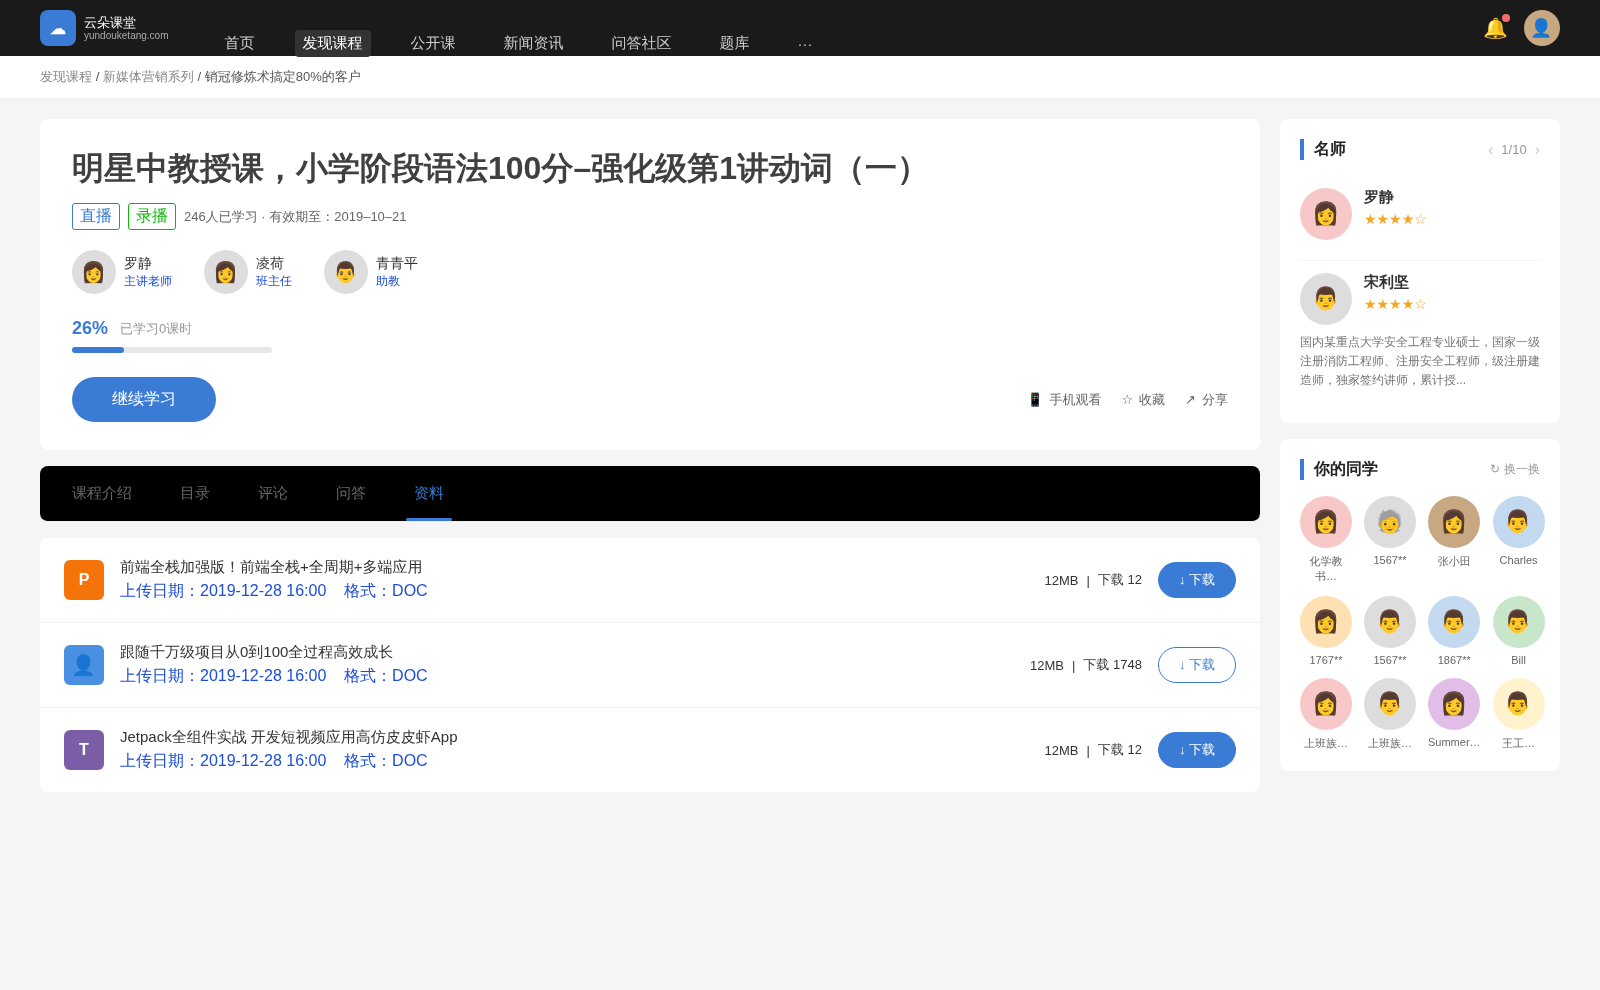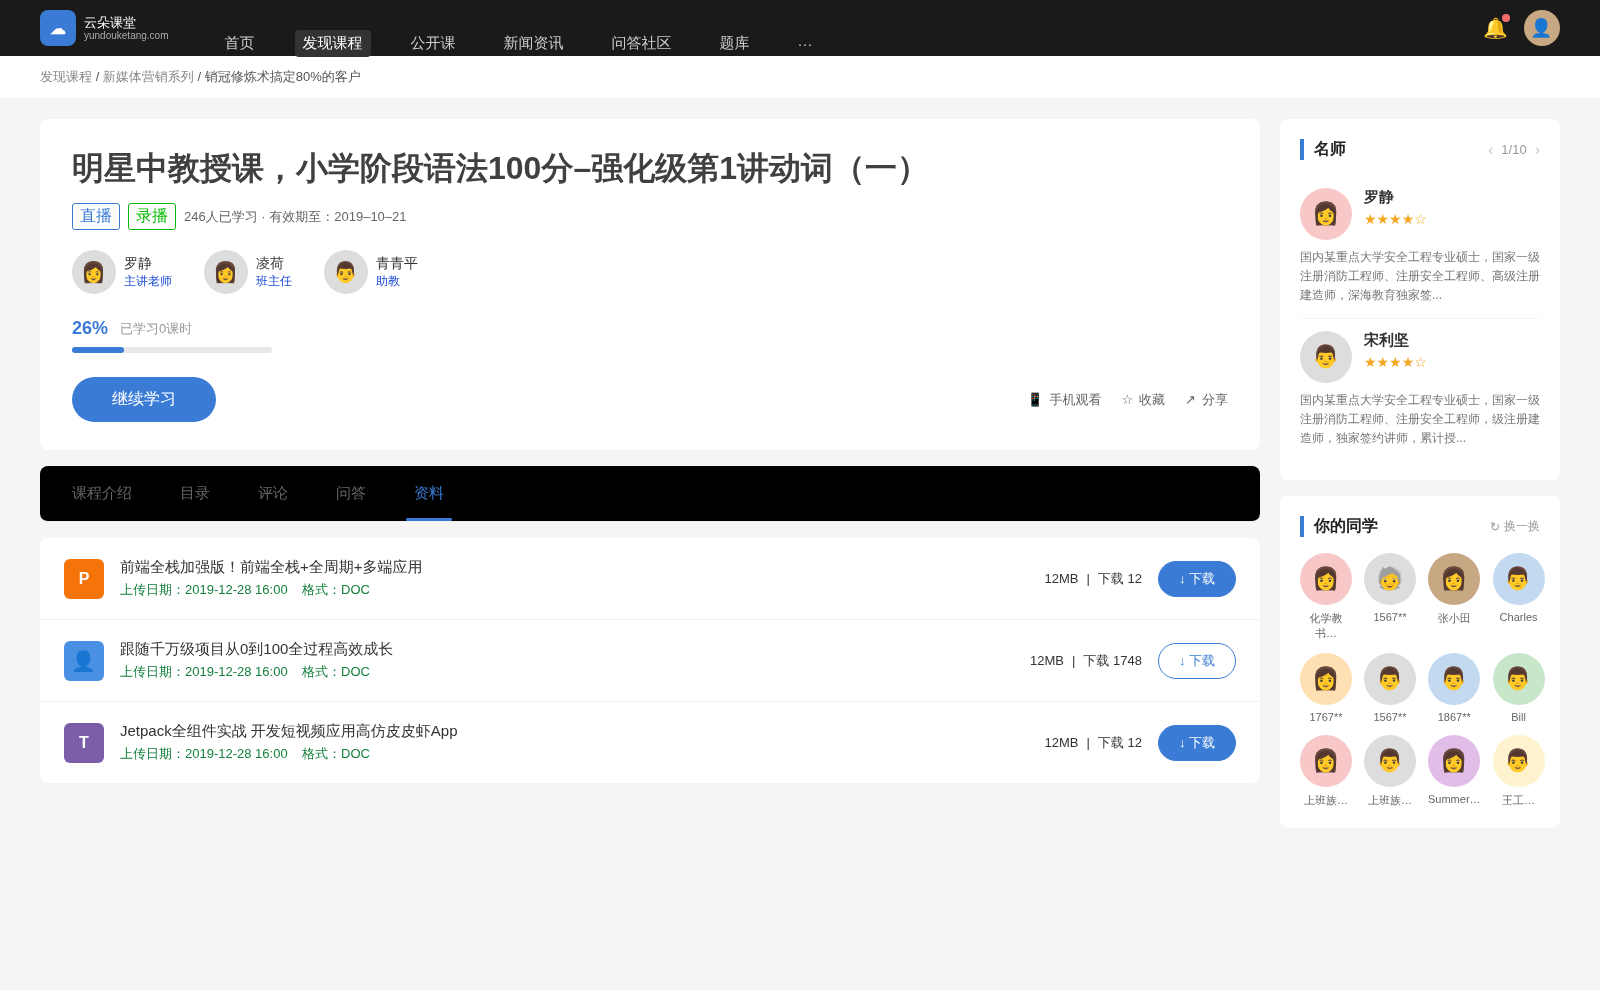--- a/index.html
+++ b/index.html
@@ -64,21 +64,21 @@
     
     .materials-list { background: white; border-radius: 8px; padding: 0; }
     .material-item { display: flex; align-items: center; padding: 20px 24px; border-bottom: 1px solid #f0f0f0; gap: 16px; }
     .material-item:last-child { border-bottom: none; }
     .material-icon { width: 40px; height: 40px; border-radius: 6px; display: flex; align-items: center; justify-content: center; color: white; font-size: 16px; font-weight: bold; flex-shrink: 0; }
     .material-icon.orange { background: #f5740a; }
     .material-icon.blue { background: #4a90e2; }
     .material-icon.purple { background: #7b5ea7; }
     .material-info { flex: 1; }
     .material-name { font-size: 15px; color: #333; font-weight: 500; margin-bottom: 4px; }
-    .material-meta { font-size: 13px; color: #15803d; }
+    .material-meta { font-size: 16px; color: #1d4ed8; }
     .material-stats { display: flex; align-items: center; gap: 8px; color: #999; font-size: 13px; white-space: nowrap; }
     .material-stats span { color: #333; }
     .btn-download { display: flex; align-items: center; gap: 6px; border: 1.5px solid #3a7bd5; color: #3a7bd5; background: white; border-radius: 20px; padding: 8px 20px; cursor: pointer; font-size: 13px; white-space: nowrap; }
     .btn-download.filled { background: #3a7bd5; color: white; }
 
     
     .sidebar { width: 280px; flex-shrink: 0; }
 
     
     .sidebar-card { background: white; border-radius: 8px; padding: 20px; margin-bottom: 16px; }
@@ -288,21 +288,20 @@
       </div>
 
       <div class="teacher-card">
         <div class="teacher-card-top">
           <div class="teacher-card-avatar av-pink">👩</div>
           <div class="teacher-card-info">
             <div class="teacher-card-name">罗静</div>
             <div class="stars">★★★★☆</div>
           </div>
         </div>
-        <div class="teacher-card-desc">国内某重点大学安全工程专业硕士，国家一级注册消防工程师、注册安全工程师、高级注册建造师，深海教育独家签...</div>
       </div>
 
       <div class="teacher-card">
         <div class="teacher-card-top">
           <div class="teacher-card-avatar av-gray">👨</div>
           <div class="teacher-card-info">
             <div class="teacher-card-name">宋利坚</div>
             <div class="stars">★★★★☆</div>
           </div>
         </div>

